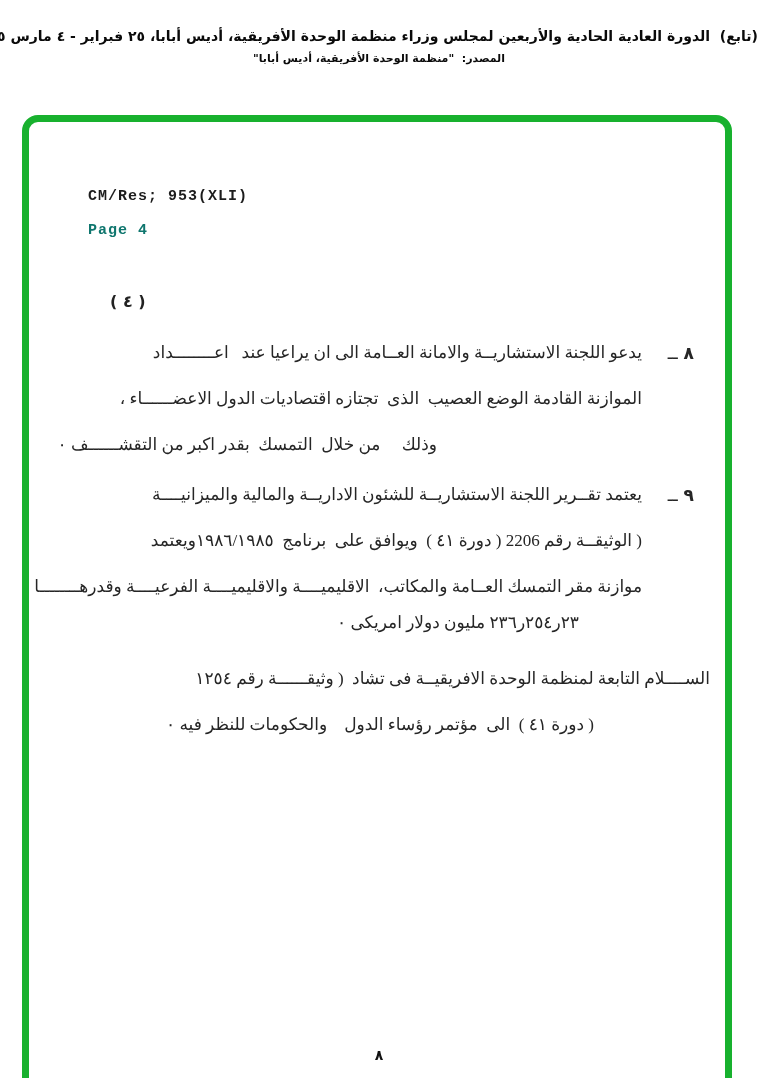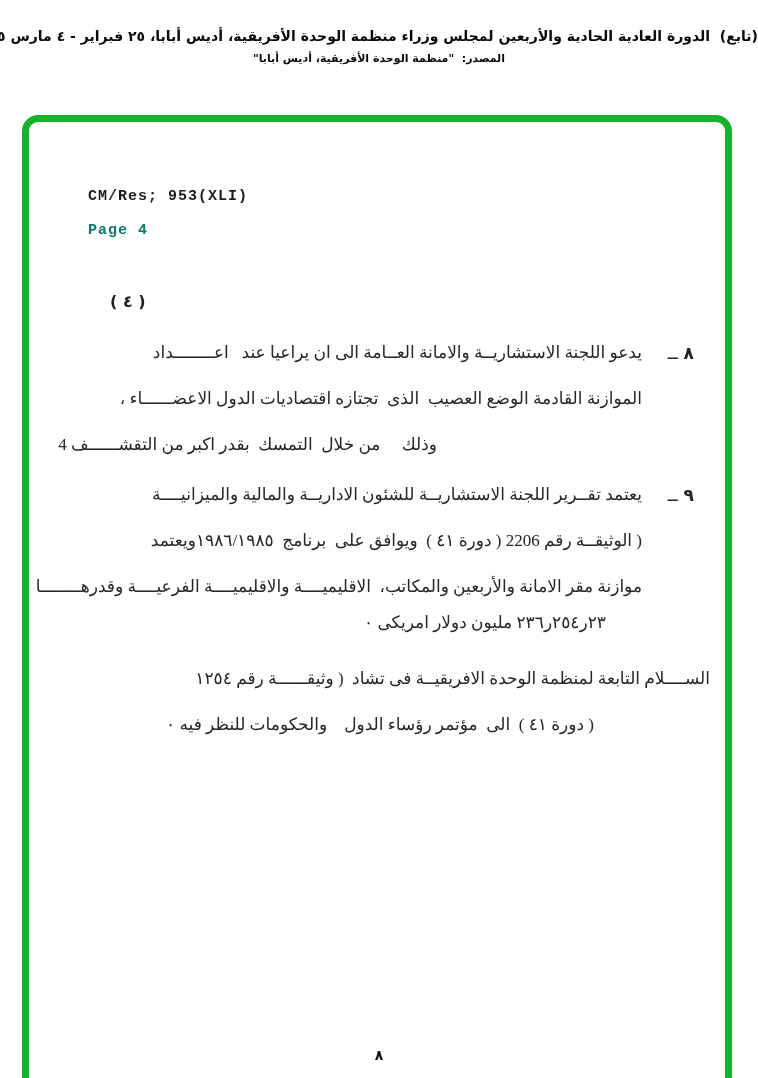--- a/index.html
+++ b/index.html
@@ -58,21 +58,21 @@
   .item .num{
     text-align:right;padding-right:16px;
     font-size:17px;font-weight:bold;white-space:pre;line-height:46px;
   }
   .item .num .dash{font-weight:normal;}
   .item .text .line{
     font-size:17px;line-height:46px;white-space:pre;text-align:right;font-family:Liberation Serif, serif;
   }
   .item .text .line.indent-lg{margin-right:205px;}
   .item .text .line.indent-md{margin-right:116px;}
-  .item .text .line.indent-sm{margin-right:36px;margin-top:-10px;}
+  .item .text .line.indent-sm{margin-right:63px;margin-top:-10px;}
   .item.i9{margin-top:-8px;}
   .item.i10{margin-top:-2px;}
   
   .footer-no{
     position:absolute;top:1047px;left:0;right:0;text-align:center;
     font-size:14px;font-weight:bold;color:#111;
   }
 </style>
 </head>
 <body>
@@ -92,30 +92,30 @@
 
     <div class="ar-page-no">( ٤ )</div>
 
     <div class="body-block" style="color: rgb(38, 38, 38);">
 
       <div class="item i8">
         <div class="num"><span>٨</span> <span class="dash">ــ</span></div>
         <div class="text">
           <div class="line">يدعو اللجنة الاستشاريــة والامانة العــامة الى ان يراعيا عند   اعــــــــداد</div>
           <div class="line">الموازنة القادمة الوضع العصيب  الذى  تجتازه اقتصاديات الدول الاعضــــــاء ،</div>
-          <div class="line indent-lg">وذلك     من خلال  التمسك  بقدر اكبر من التقشــــــف 4</div>
+          <div class="line indent-lg">وذلك     من خلال  التمسك  بقدر اكبر من التقشــــــف ٠</div>
         </div>
       </div>
 
       <div class="item i9">
         <div class="num"><span>٩</span> <span class="dash">ــ</span></div>
         <div class="text">
           <div class="line">يعتمد تقــرير اللجنة الاستشاريــة للشئون الاداريــة والمالية والميزانيــــة</div>
           <div class="line">( الوثيقــة رقم 2206 ( دورة ٤١ )  ويوافق على  برنامج  ١٩٨٦/١٩٨٥ويعتمد</div>
-          <div class="line">موازنة مقر الامانة والأربعين والمكاتب،  الاقليميــــة والاقليميــــة الفرعيــــة وقدرهــــــــا</div>
+          <div class="line">موازنة مقر التمسك العــامة والمكاتب،  الاقليميــــة والاقليميــــة الفرعيــــة وقدرهــــــــا</div>
           <div class="line indent-sm">٢٣ر٢٥٤ر٢٣٦ مليون دولار امريكى ٠</div>
         </div>
       </div>
 
       <div class="item i10">
         <div class="text">
           <div class="line">الســــلام التابعة لمنظمة الوحدة الافريقيــة فى تشاد  ( وثيقــــــة رقم ١٢٥٤</div>
           <div class="line indent-md">( دورة ٤١ )  الى  مؤتمر رؤساء الدول    والحكومات للنظر فيه ٠</div>
         </div>
       </div>

